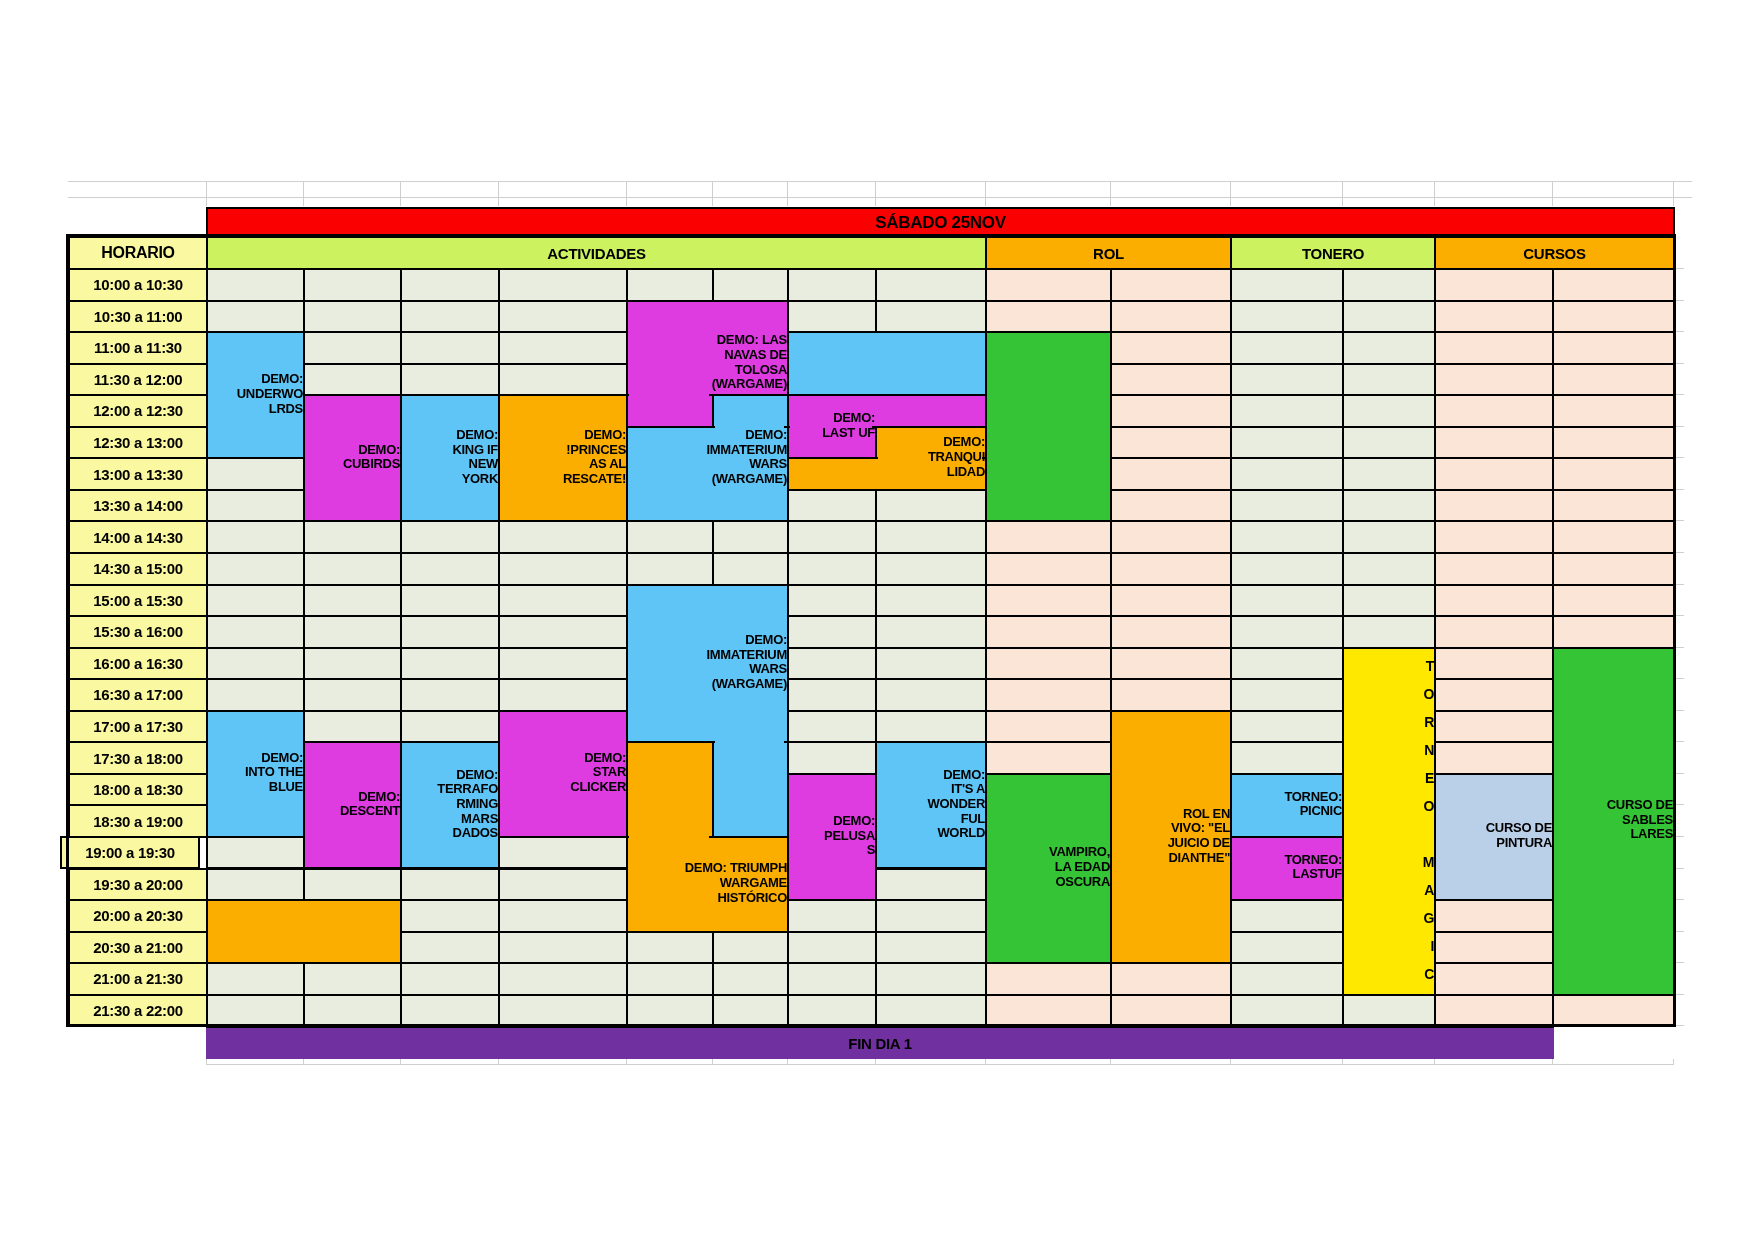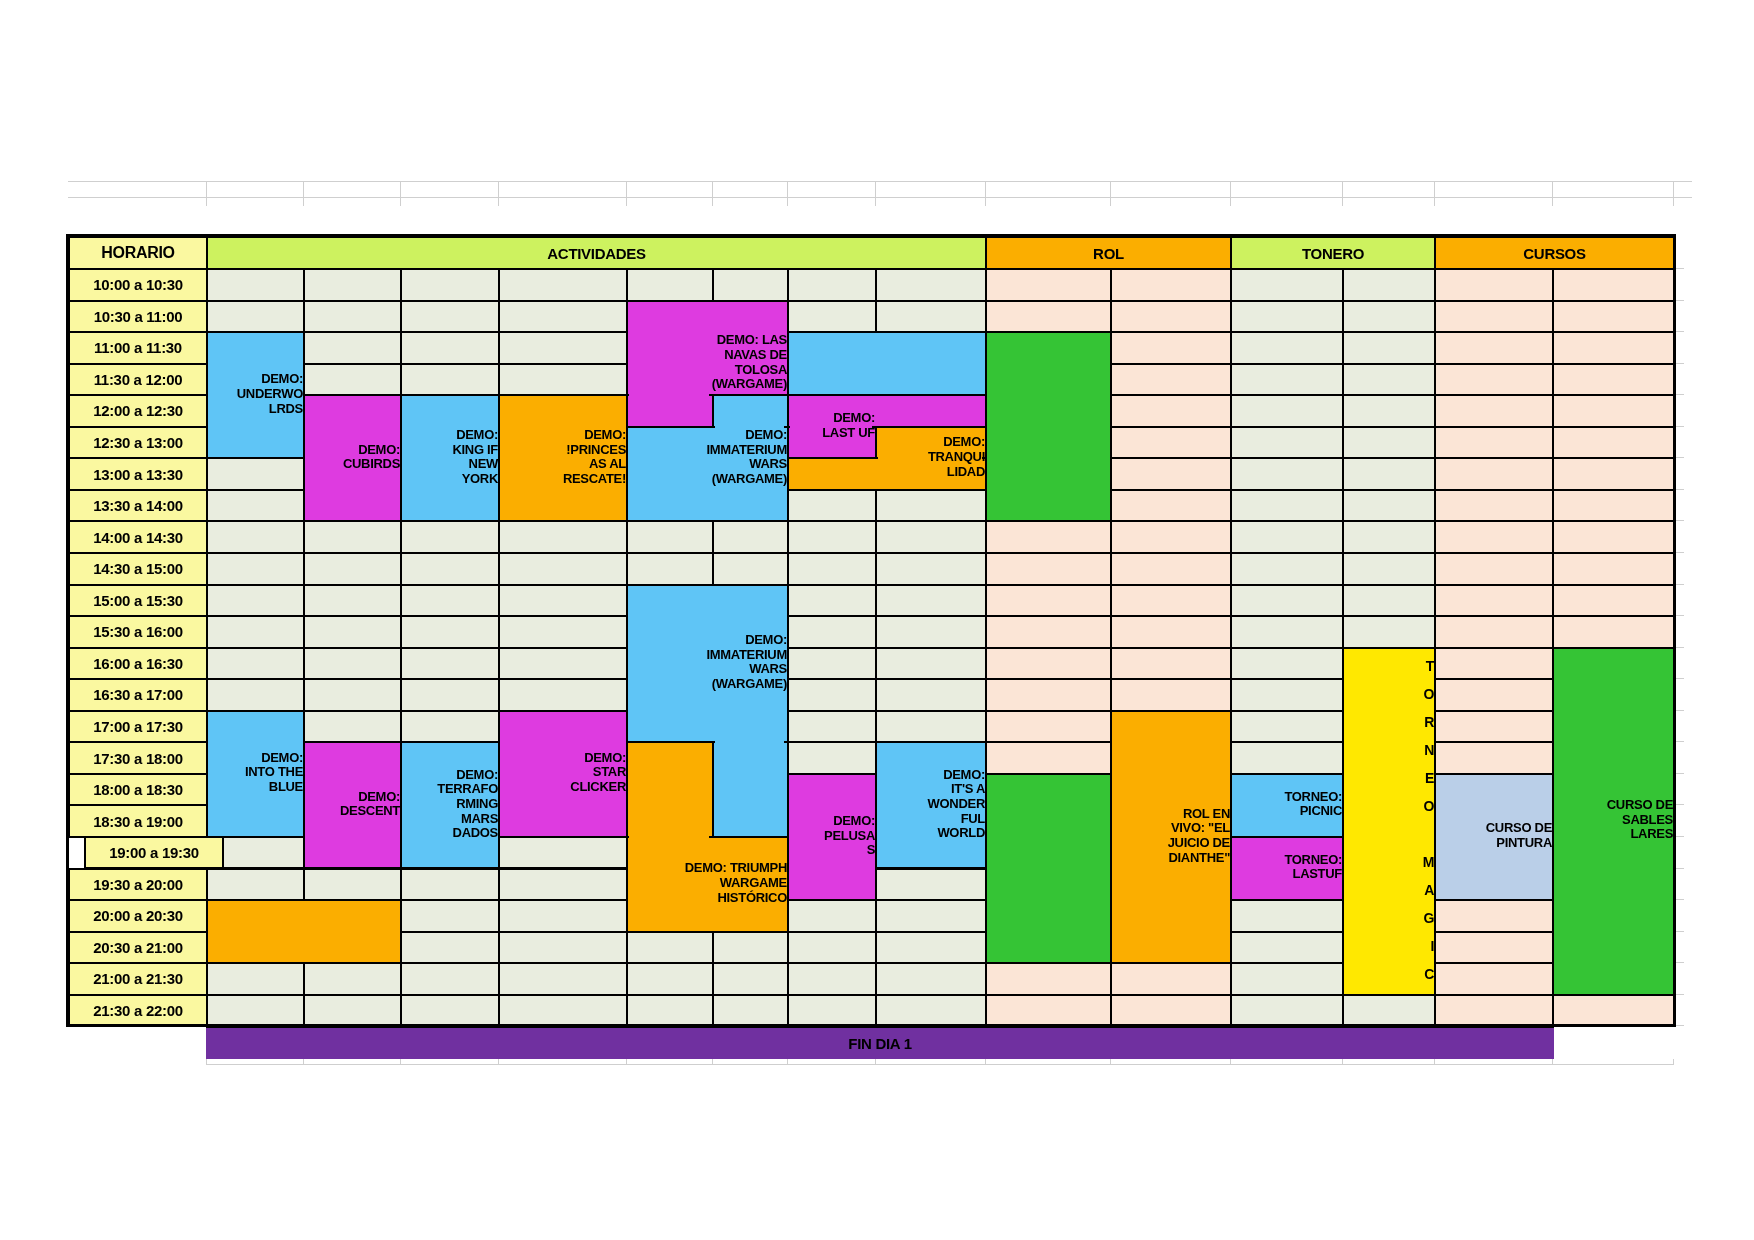--- a/index.html
+++ b/index.html
@@ -18,20 +18,23 @@
   .time{border:2px solid #000;display:flex;align-items:center;justify-content:center;font-size:15px;}
   .banner{border:2px solid #000;display:flex;align-items:center;justify-content:center;font-size:17px;}
   .footerbar{border-top:3px solid #000;display:flex;align-items:center;justify-content:center;font-size:15px;}
   .faint{background:#cfcfcf;}
   .outline{border:3px solid #000;pointer-events:none;z-index:60;background:transparent;}
 </style>
 </head>
 <body>
 
 <div id="stage">
+  <div class="c banner" id="banner" style="left: 206px; top: 207px; width: 1469px; height: 31px; background: rgb(250, 0, 0);">
+    <span>SÁBADO 25NOV</span>
+  </div>
   <div class="c hdr" id="horario-header" style="left: 68px; top: 236px; width: 140px; height: 34px; font-size: 16px; background: rgb(250, 248, 160);">
     <span>HORARIO</span>
   </div>
   <div class="c footerbar" id="footerbar" style="left: 206px; top: 1025px; width: 1348px; height: 34px; background: rgb(112, 48, 160);">
     <span>FIN DIA 1</span>
   </div>
   <div class="c outline" style="left:66px;top:234px;width:1610px;height:793px;"></div>
 <div class="c faint" style="left: 68px; top: 181px; width: 1624px; height: 1px;"></div>
     <div class="c faint" style="left: 68px; top: 197px; width: 1624px; height: 1px;"></div>
     <div class="c faint" style="left: 206px; top: 181px; width: 1px; height: 25px;"></div>
@@ -485,21 +488,21 @@
     </div>
     <div class="c time" style="left: 68px; top: 741.3px; width: 140px; height: 33.5px; background: rgb(250, 248, 160); z-index: 2;">
       <span>17:30 a 18:00</span>
     </div>
     <div class="c time" style="left: 68px; top: 772.8px; width: 140px; height: 33.5px; background: rgb(250, 248, 160); z-index: 2;">
       <span>18:00 a 18:30</span>
     </div>
     <div class="c time" style="left: 68px; top: 804.4px; width: 140px; height: 33.5px; background: rgb(250, 248, 160); z-index: 2;">
       <span>18:30 a 19:00</span>
     </div>
-    <div class="c time" style="left: 84px; top: 835.9px; width: 140px; height: 33.5px; background: rgb(250, 248, 160); z-index: 2;">
+    <div class="c time" style="left: 60px; top: 835.9px; width: 140px; height: 33.5px; background: rgb(250, 248, 160); z-index: 2;">
       <span>19:00 a 19:30</span>
     </div>
     <div class="c time" style="left: 68px; top: 867.5px; width: 140px; height: 33.5px; background: rgb(250, 248, 160); z-index: 2;">
       <span>19:30 a 20:00</span>
     </div>
     <div class="c time" style="left: 68px; top: 899px; width: 140px; height: 33.5px; background: rgb(250, 248, 160); z-index: 2;">
       <span>20:00 a 20:30</span>
     </div>
     <div class="c time" style="left: 68px; top: 930.6px; width: 140px; height: 33.5px; background: rgb(250, 248, 160); z-index: 2;">
       <span>20:30 a 21:00</span>
@@ -620,20 +623,25 @@
     </div>
     <div class="c ev" style="left: 875px; top: 741.3px; width: 112px; height: 128.2px; background: rgb(95, 197, 246); z-index: 10;"></div>
     <div class="c lbl" style="left: 875px; top: 741.3px; width: 110px; height: 126.2px;">
       <div>DEMO:</div>
       <div>IT'S A</div>
       <div>WONDER</div>
       <div>FUL</div>
       <div>WORLD</div>
     </div>
     <div class="c ev" style="left: 985px; top: 772.8px; width: 127px; height: 191.3px; background: rgb(53, 196, 53); z-index: 10;"></div>
+    <div class="c lbl" style="left: 985px; top: 772.8px; width: 125px; height: 189.3px;">
+      <div>VAMPIRO,</div>
+      <div>LA EDAD</div>
+      <div>OSCURA</div>
+    </div>
     <div class="c ev" style="left: 1110px; top: 709.7px; width: 122px; height: 254.4px; background: rgb(251, 174, 0); z-index: 10;"></div>
     <div class="c lbl" style="left: 1110px; top: 709.7px; width: 120px; height: 252.4px;">
       <div>ROL EN</div>
       <div>VIVO: "EL</div>
       <div>JUICIO DE</div>
       <div>DIANTHE"</div>
     </div>
     <div class="c ev" style="left: 1230px; top: 772.8px; width: 114px; height: 65.1px; background: rgb(95, 197, 246); z-index: 10;"></div>
     <div class="c lbl" style="left: 1230px; top: 772.8px; width: 112px; height: 63.1px;">
       <div>TORNEO:</div>

